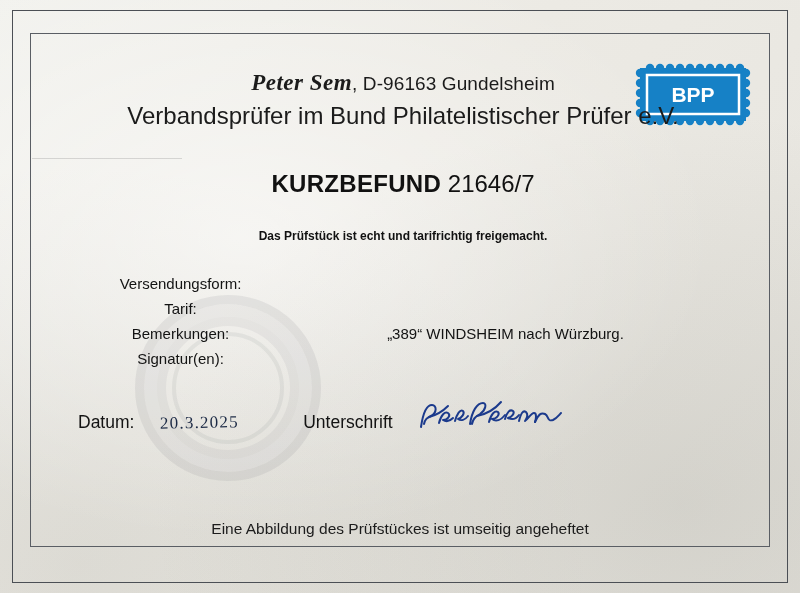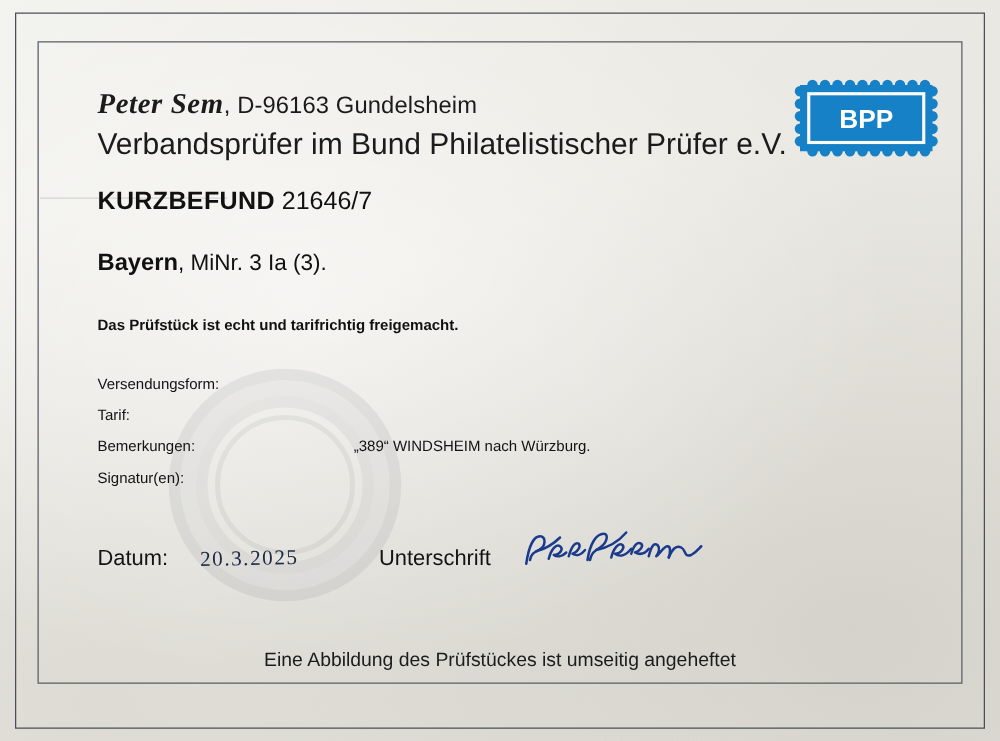--- a/index.html
+++ b/index.html
@@ -74,20 +74,21 @@
     bottom: 28px;
     border-radius: 50%;
     border: 4px solid rgba(120,125,130,0.11);
   }
 
   .content {
     position: absolute;
     left: 78px;
     top: 70px;
     width: 650px;
+    text-align: center;
   }
 
   
   .header-line1 {
     font-size: 19px;
     color: #1b1b1b;
     letter-spacing: 0.1px;
     white-space: nowrap;
   }
   .header-name {
@@ -108,22 +109,22 @@
   .bpp-logo {
     position: absolute;
     right: 48px;
     top: 62px;
     width: 118px;
     height: 65px;
   }
   .bpp-logo svg { display: block; }
 
   .kurzbefund {
-    margin-top: 20px;
-    font-size: 20px;
+    margin-top: 40px;
+    font-size: 24px;
     color: #111;
     white-space: nowrap;
   }
   .kurzbefund b {
     font-weight: bold;
     letter-spacing: 0.3px;
   }
   .kurzbefund .num {
     font-weight: normal;
   }
@@ -145,21 +146,21 @@
     font-weight: bold;
     color: #111;
     white-space: nowrap;
   }
 
   .details {
     margin-top: 28px;
   }
   .detail-row {
     display: flex;
-    font-size: 12px;
+    font-size: 15px;
     color: #131313;
     line-height: 25px;
   }
   .detail-label {
     width: 205px;
     flex: 0 0 205px;
   }
   .detail-value {
     flex: 1 1 auto;
     white-space: nowrap;
@@ -269,23 +270,20 @@
     <div class="header-line1">
       <span class="header-name">Peter Sem</span><span>, D-96163 Gundelsheim</span>
     </div>
     <div class="header-line2">Verbandsprüfer im Bund Philatelistischer Prüfer e.V.</div>
 
     <div class="kurzbefund">
       <b>KURZBEFUND</b>
       <span class="num">21646/7</span>
     </div>
 
-    <div class="subject">
-      <span class="country">Bayern</span><span>, MiNr. 3 Ia (3).</span>
-    </div>
 
     <div class="verdict">Das Prüfstück ist echt und tarifrichtig freigemacht.</div>
 
     <div class="details">
       <div class="detail-row">
         <div class="detail-label">Versendungsform:</div>
       </div>
       <div class="detail-row">
         <div class="detail-label">Tarif:</div>
       </div>

